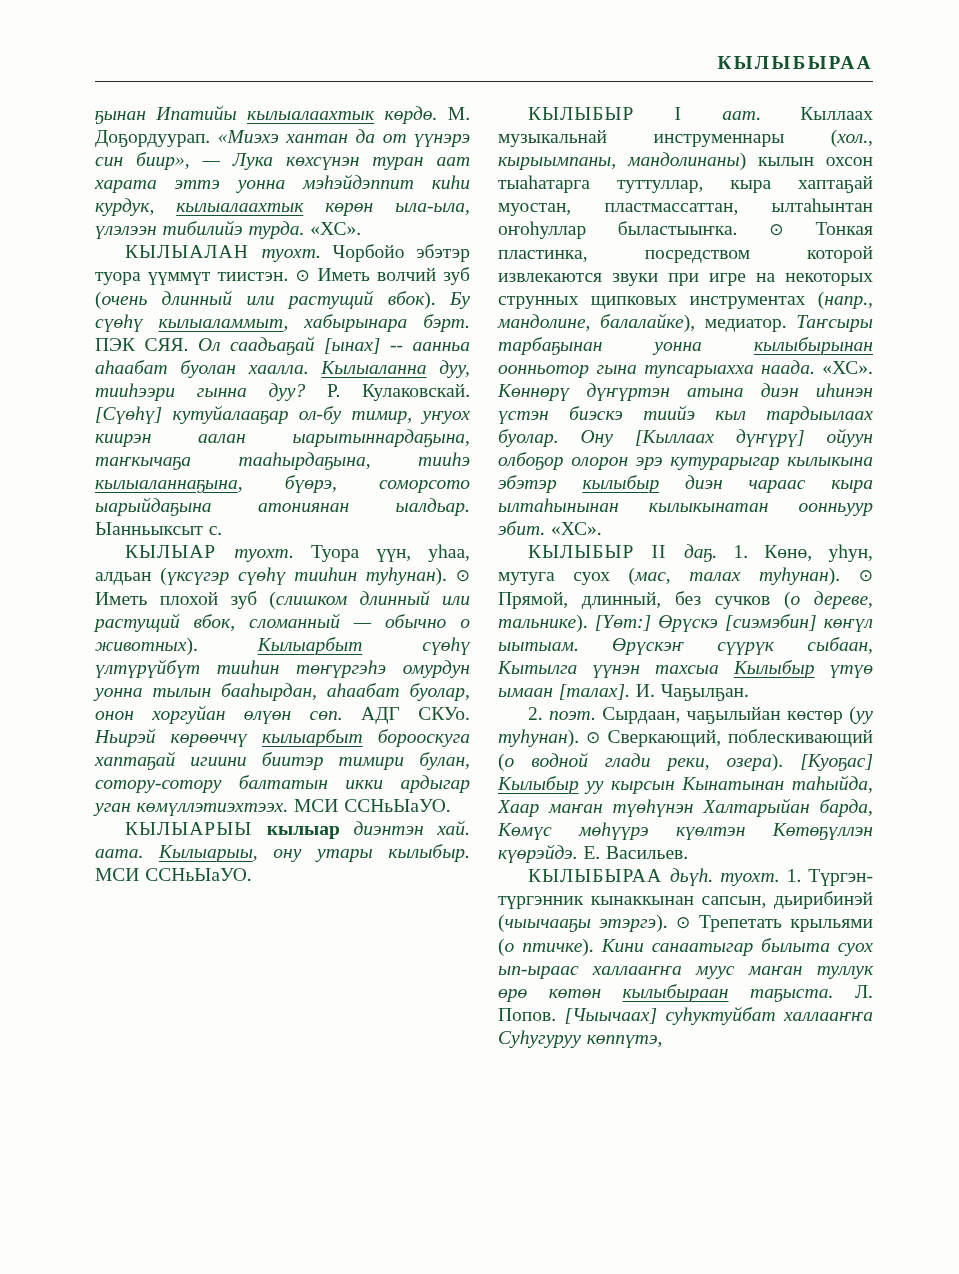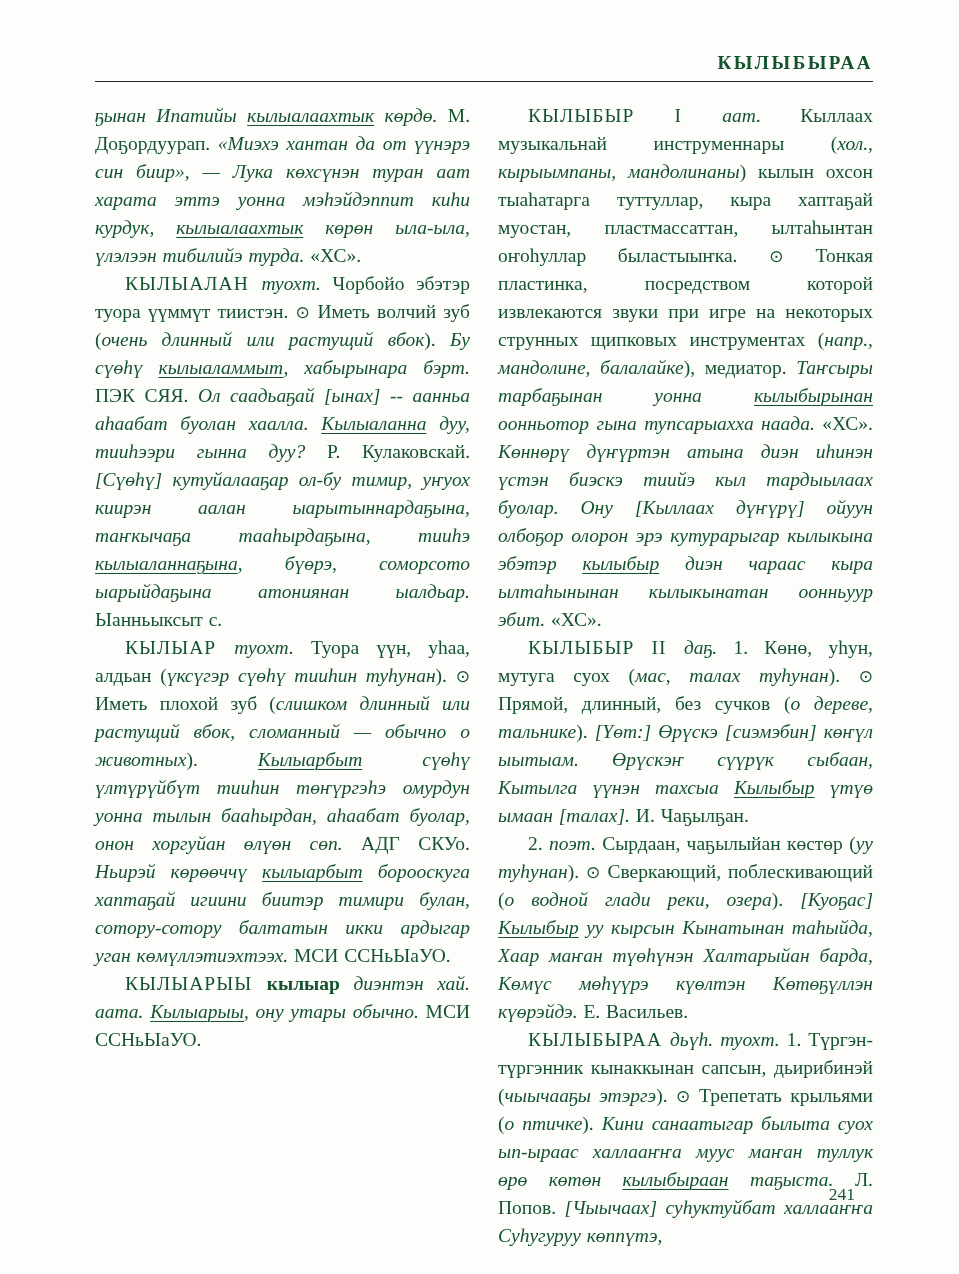--- a/index.html
+++ b/index.html
@@ -21,21 +21,21 @@
   }
   .rule{border-bottom:1.6px solid #2a2824;margin-top:7px;}
   .columns{
     position:absolute;top:102px;left:95px;width:778px;
     display:flex;gap:28px;
   }
   .col{width:375px;}
   .para{
     margin:0;
     font-size:19.5px;
-    line-height:28px;
+    line-height:23px;
     text-align:justify;
     text-indent:30px;
     word-spacing:1px;
   }
   .para.noindent{text-indent:0;}
   .run{white-space:pre-wrap;}
   .run.n{font-style:normal;}
   .run.i{font-style:italic;}
   .run.iu{
     font-style:italic;
@@ -57,27 +57,24 @@
   <div class="header">
     <div class="running-head">КЫЛЫБЫРАА</div>
     <div class="rule"></div>
   </div>
 
   <div class="columns">
     <section class="col">
       <p class="para noindent"><span class="run i">ҕынан Ипатийы </span><span class="run iu">кылыалаахтык</span><span class="run i"> көрдө.</span><span class="run n"> М. Доҕордуурап. </span><span class="run i">«Миэхэ хантан да от үүнэрэ син биир», — Лука көхсүнэн туран аат харата эттэ уонна мэһэйдэппит киһи курдук, </span><span class="run iu">кылыалаахтык</span><span class="run i"> көрөн ыла-ыла, үлэлээн тибилийэ турда.</span><span class="run n"> «ХС».</span></p>
       <p class="para"><span class="run h">КЫЛЫАЛАН </span><span class="run i">туохт. </span><span class="run n">Чорбойо эбэтэр туора үүммүт тиистэн. </span><span class="run sym">⊙ </span><span class="run n">Иметь волчий зуб (</span><span class="run i">очень длинный или растущий вбок</span><span class="run n">). </span><span class="run i">Бу сүөһү </span><span class="run iu">кылыаламмыт</span><span class="run i">, хабырынара бэрт. </span><span class="run n">ПЭК СЯЯ. </span><span class="run i">Ол саадьаҕай [ынах] -- аанньа аһаабат буолан хаалла. </span><span class="run iu">Кылыаланна</span><span class="run i"> дуу, тииһээри гынна дуу? </span><span class="run n">Р. Кулаковскай. </span><span class="run i">[Сүөһү] кутуйалааҕар ол-бу тимир, уҥуох киирэн аалан ыарытыннардаҕына, таҥкычаҕа тааһырдаҕына, тииһэ </span><span class="run iu">кылыаланнаҕына</span><span class="run i">, бүөрэ, соморсото ыарыйдаҕына атониянан ыалдьар. </span><span class="run n">Ыанньыксыт с.</span></p>
       <p class="para"><span class="run h">КЫЛЫАР </span><span class="run i">туохт. </span><span class="run n">Туора үүн, уһаа, алдьан (</span><span class="run i">үксүгэр сүөһү тииһин туһунан</span><span class="run n">). </span><span class="run sym">⊙ </span><span class="run n">Иметь плохой зуб (</span><span class="run i">слишком длинный или растущий вбок, сломанный — обычно о животных</span><span class="run n">). </span><span class="run iu">Кылыарбыт</span><span class="run i"> сүөһү үлтүрүйбүт тииһин төҥүргэһэ омурдун уонна тылын бааһырдан, аһаабат буолар, онон хоргуйан өлүөн сөп. </span><span class="run n">АДГ СКУо. </span><span class="run i">Ньирэй көрөөччү </span><span class="run iu">кылыарбыт</span><span class="run i"> борооскуга хаптаҕай игиини биитэр тимири булан, сотору-сотору балтатын икки ардыгар уган көмүллэтиэхтээх. </span><span class="run n">МСИ ССНьЫаУО.</span></p>
-      <p class="para"><span class="run h">КЫЛЫАРЫЫ </span><span class="run hb">кылыар </span><span class="run i">диэнтэн хай. аата. </span><span class="run iu">Кылыарыы</span><span class="run i">, ону утары обычно. </span><span class="run n">МСИ ССНьЫаУО.</span></p>
+      <p class="para"><span class="run h">КЫЛЫАРЫЫ </span><span class="run hb">кылыар </span><span class="run i">диэнтэн хай. аата. </span><span class="run iu">Кылыарыы</span><span class="run i">, ону утары кылыбыр. </span><span class="run n">МСИ ССНьЫаУО.</span></p>
     </section>
     <section class="col">
       <p class="para"><span class="run h">КЫЛЫБЫР I </span><span class="run i">аат. </span><span class="run n">Кыллаах музыкальнай инструменнары (</span><span class="run i">хол., кырыымпаны, мандолинаны</span><span class="run n">) кылын охсон тыаһатарга туттуллар, кыра хаптаҕай муостан, пластмассаттан, ылтаһынтан оҥоһуллар быластыыҥка. </span><span class="run sym">⊙ </span><span class="run n">Тонкая пластинка, посредством которой извлекаются звуки при игре на некоторых струнных щипковых инструментах (</span><span class="run i">напр., мандолине, балалайке</span><span class="run n">), медиатор. </span><span class="run i">Таҥсыры тарбаҕынан уонна </span><span class="run iu">кылыбырынан</span><span class="run i"> оонньотор гына тупсарыахха наада. </span><span class="run n">«ХС». </span><span class="run i">Көннөрү дүҥүртэн атына диэн иһинэн үстэн биэскэ тиийэ кыл тардыылаах буолар. Ону [Кыллаах дүҥүрү] ойуун олбоҕор олорон эрэ кутурарыгар кылыкына эбэтэр </span><span class="run iu">кылыбыр</span><span class="run i"> диэн чараас кыра ылтаһынынан кылыкынатан оонньуур эбит. </span><span class="run n">«ХС».</span></p>
       <p class="para"><span class="run h">КЫЛЫБЫР II </span><span class="run i">даҕ. </span><span class="run n">1. Көнө, уһун, мутуга суох (</span><span class="run i">мас, талах туһунан</span><span class="run n">). </span><span class="run sym">⊙ </span><span class="run n">Прямой, длинный, без сучков (</span><span class="run i">о дереве, тальнике</span><span class="run n">). </span><span class="run i">[Үөт:] Өрүскэ [сиэмэбин] көҥүл ыытыам. Өрүскэҥ сүүрүк сыбаан, Кытылга үүнэн тахсыа </span><span class="run iu">Кылыбыр</span><span class="run i"> үтүө ымаан [талах]. </span><span class="run n">И. Чаҕылҕан.</span></p>
       <p class="para"><span class="run n">2. </span><span class="run i">поэт. </span><span class="run n">Сырдаан, чаҕылыйан көстөр (</span><span class="run i">уу туһунан</span><span class="run n">). </span><span class="run sym">⊙ </span><span class="run n">Сверкающий, поблескивающий (</span><span class="run i">о водной глади реки, озера</span><span class="run n">). </span><span class="run i">[Куоҕас] </span><span class="run iu">Кылыбыр</span><span class="run i"> уу кырсын Кынатынан таһыйда, Хаар маҥан түөһүнэн Халтарыйан барда, Көмүс мөһүүрэ күөлтэн Көтөҕүллэн күөрэйдэ. </span><span class="run n">Е. Васильев.</span></p>
       <p class="para"><span class="run h">КЫЛЫБЫРАА </span><span class="run i">дьүһ. туохт. </span><span class="run n">1. Түргэн-түргэнник кынаккынан сапсын, дьирибинэй (</span><span class="run i">чыычааҕы этэргэ</span><span class="run n">). </span><span class="run sym">⊙ </span><span class="run n">Трепетать крыльями (</span><span class="run i">о птичке</span><span class="run n">). </span><span class="run i">Кини санаатыгар былыта суох ып-ыраас халлааҥҥа муус маҥан туллук өрө көтөн </span><span class="run iu">кылыбыраан</span><span class="run i"> таҕыста. </span><span class="run n">Л. Попов. </span><span class="run i">[Чыычаах] суһуктуйбат халлааҥҥа Суһугуруу көппүтэ,</span></p>
     </section>
   </div>
 
-  <div class="footer">
-    <div class="page-number">241</div>
-  </div>
 
 </div>
 
 </body></html>

